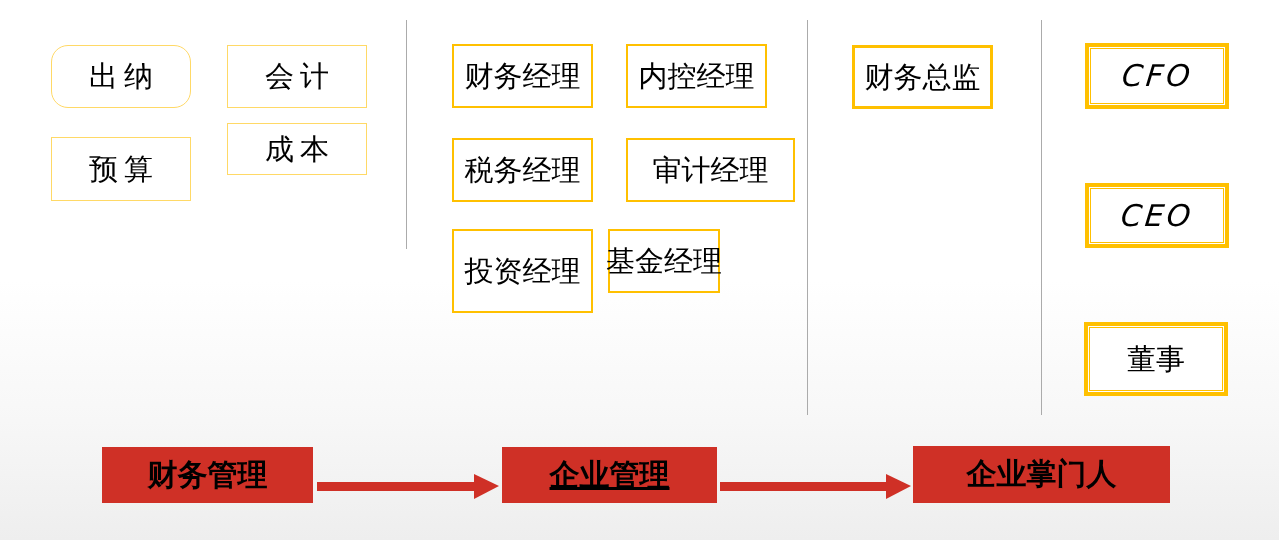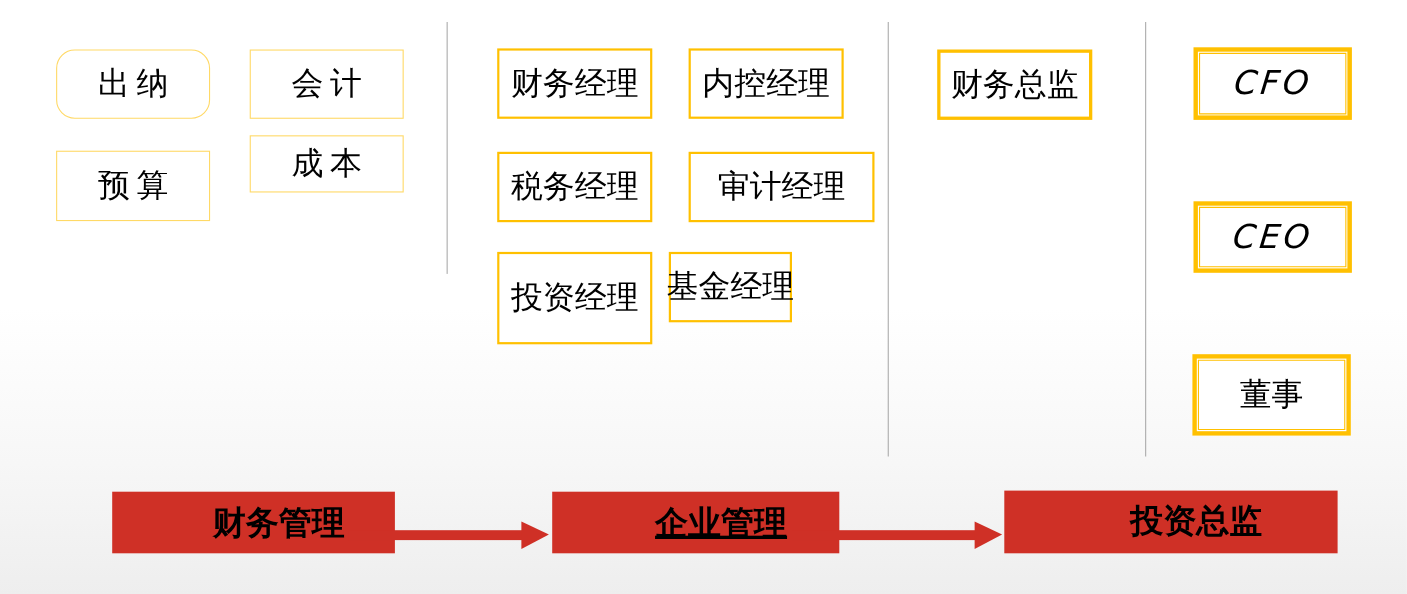--- a/index.html
+++ b/index.html
@@ -40,21 +40,21 @@
     font-family:"DejaVu Sans","Liberation Sans",sans-serif;
     font-style:italic;
     font-size:30px;
     letter-spacing:3px;
     transform:skewX(-6deg);
     display:inline-block;
   }
   .flow-box{
     position:absolute;
     background:var(--flow-red);
-    display:flex;align-items:center;justify-content:center;padding-left:46px;
+    display:flex;align-items:center;justify-content:center;
   }
   .flow-box span{
     font-family:"Liberation Sans","DejaVu Sans",sans-serif;
     font-weight:900;
     font-size:30px;
     color:#000000;
     white-space:nowrap;
   }
   .arrow{position:absolute;height:25px;}
   .arrow .shaft{
@@ -131,16 +131,16 @@
     <div class="head"></div>
   </div>
   <div class="flow-box" style="left:502px;top:447px;width:215px;height:56px;text-decoration:underline;">
     <span>企业管理</span>
   </div>
   <div class="arrow" style="left:720px;top:474px;width:191px;">
     <div class="shaft"></div>
     <div class="head"></div>
   </div>
   <div class="flow-box" style="left:913px;top:446px;width:257px;height:57px;">
-    <span>投资总监</span>
+    <span>企业掌门人</span>
   </div>
 
 </div>
 
 </body></html>

